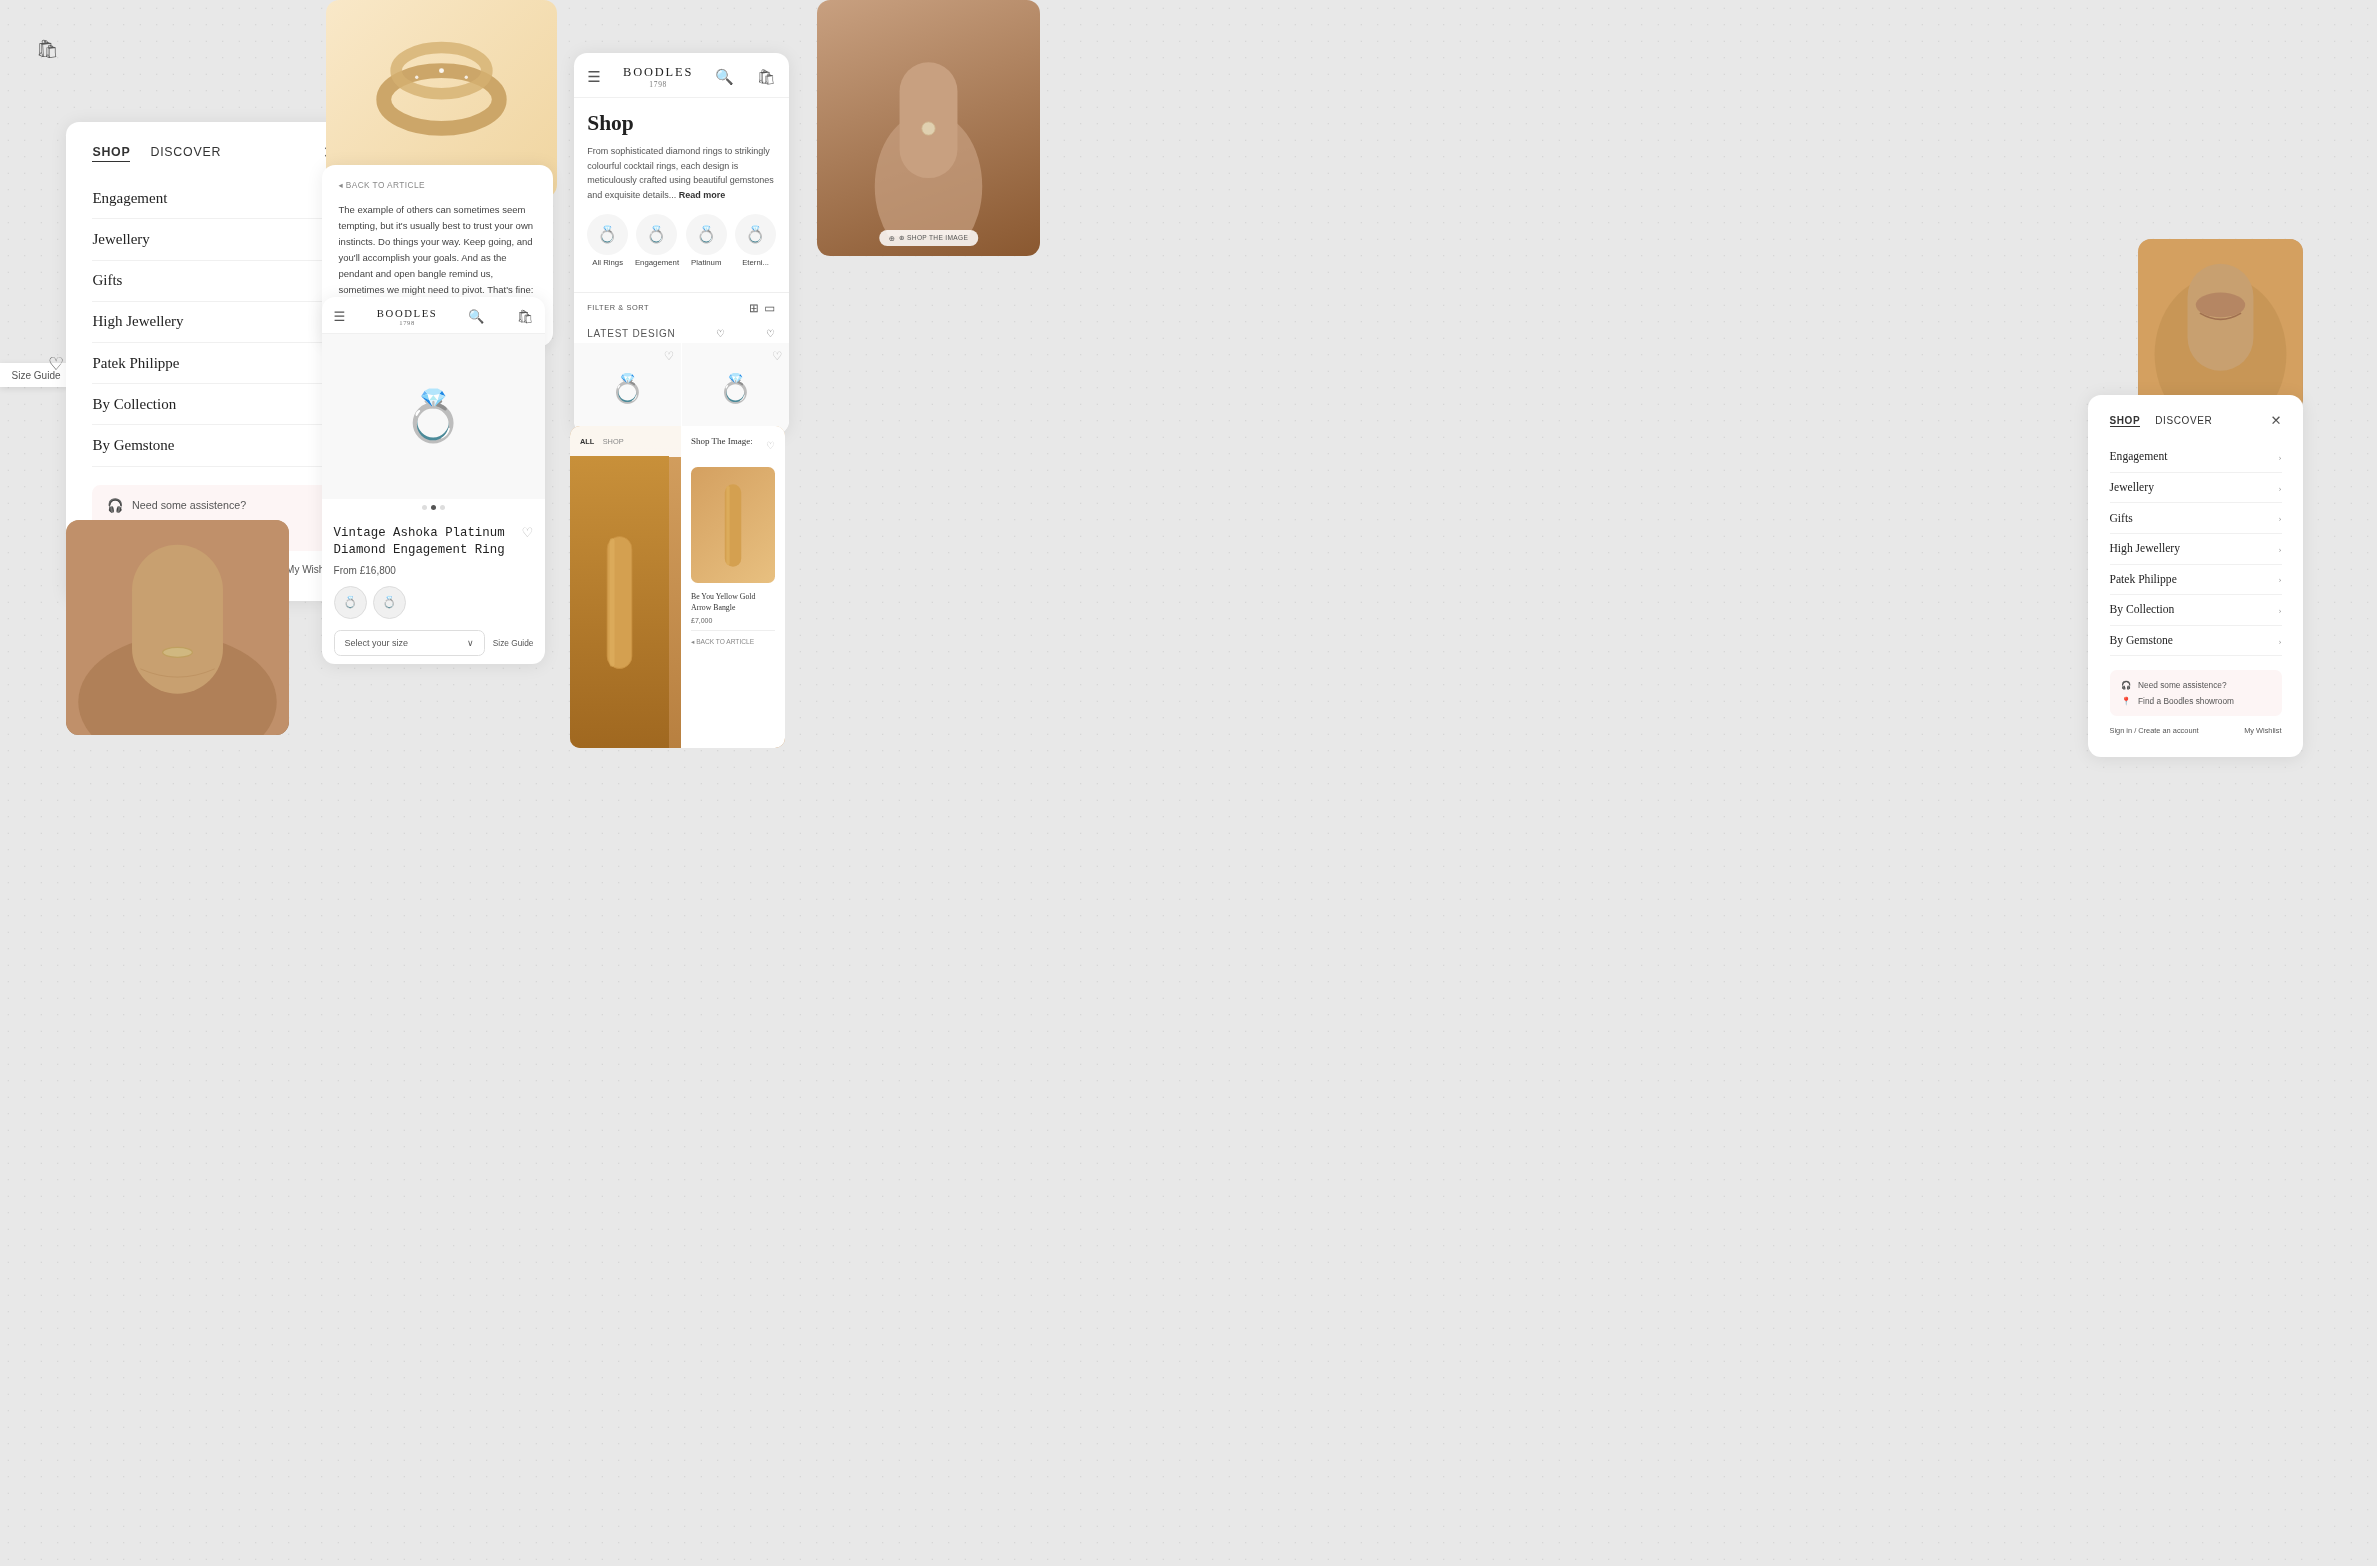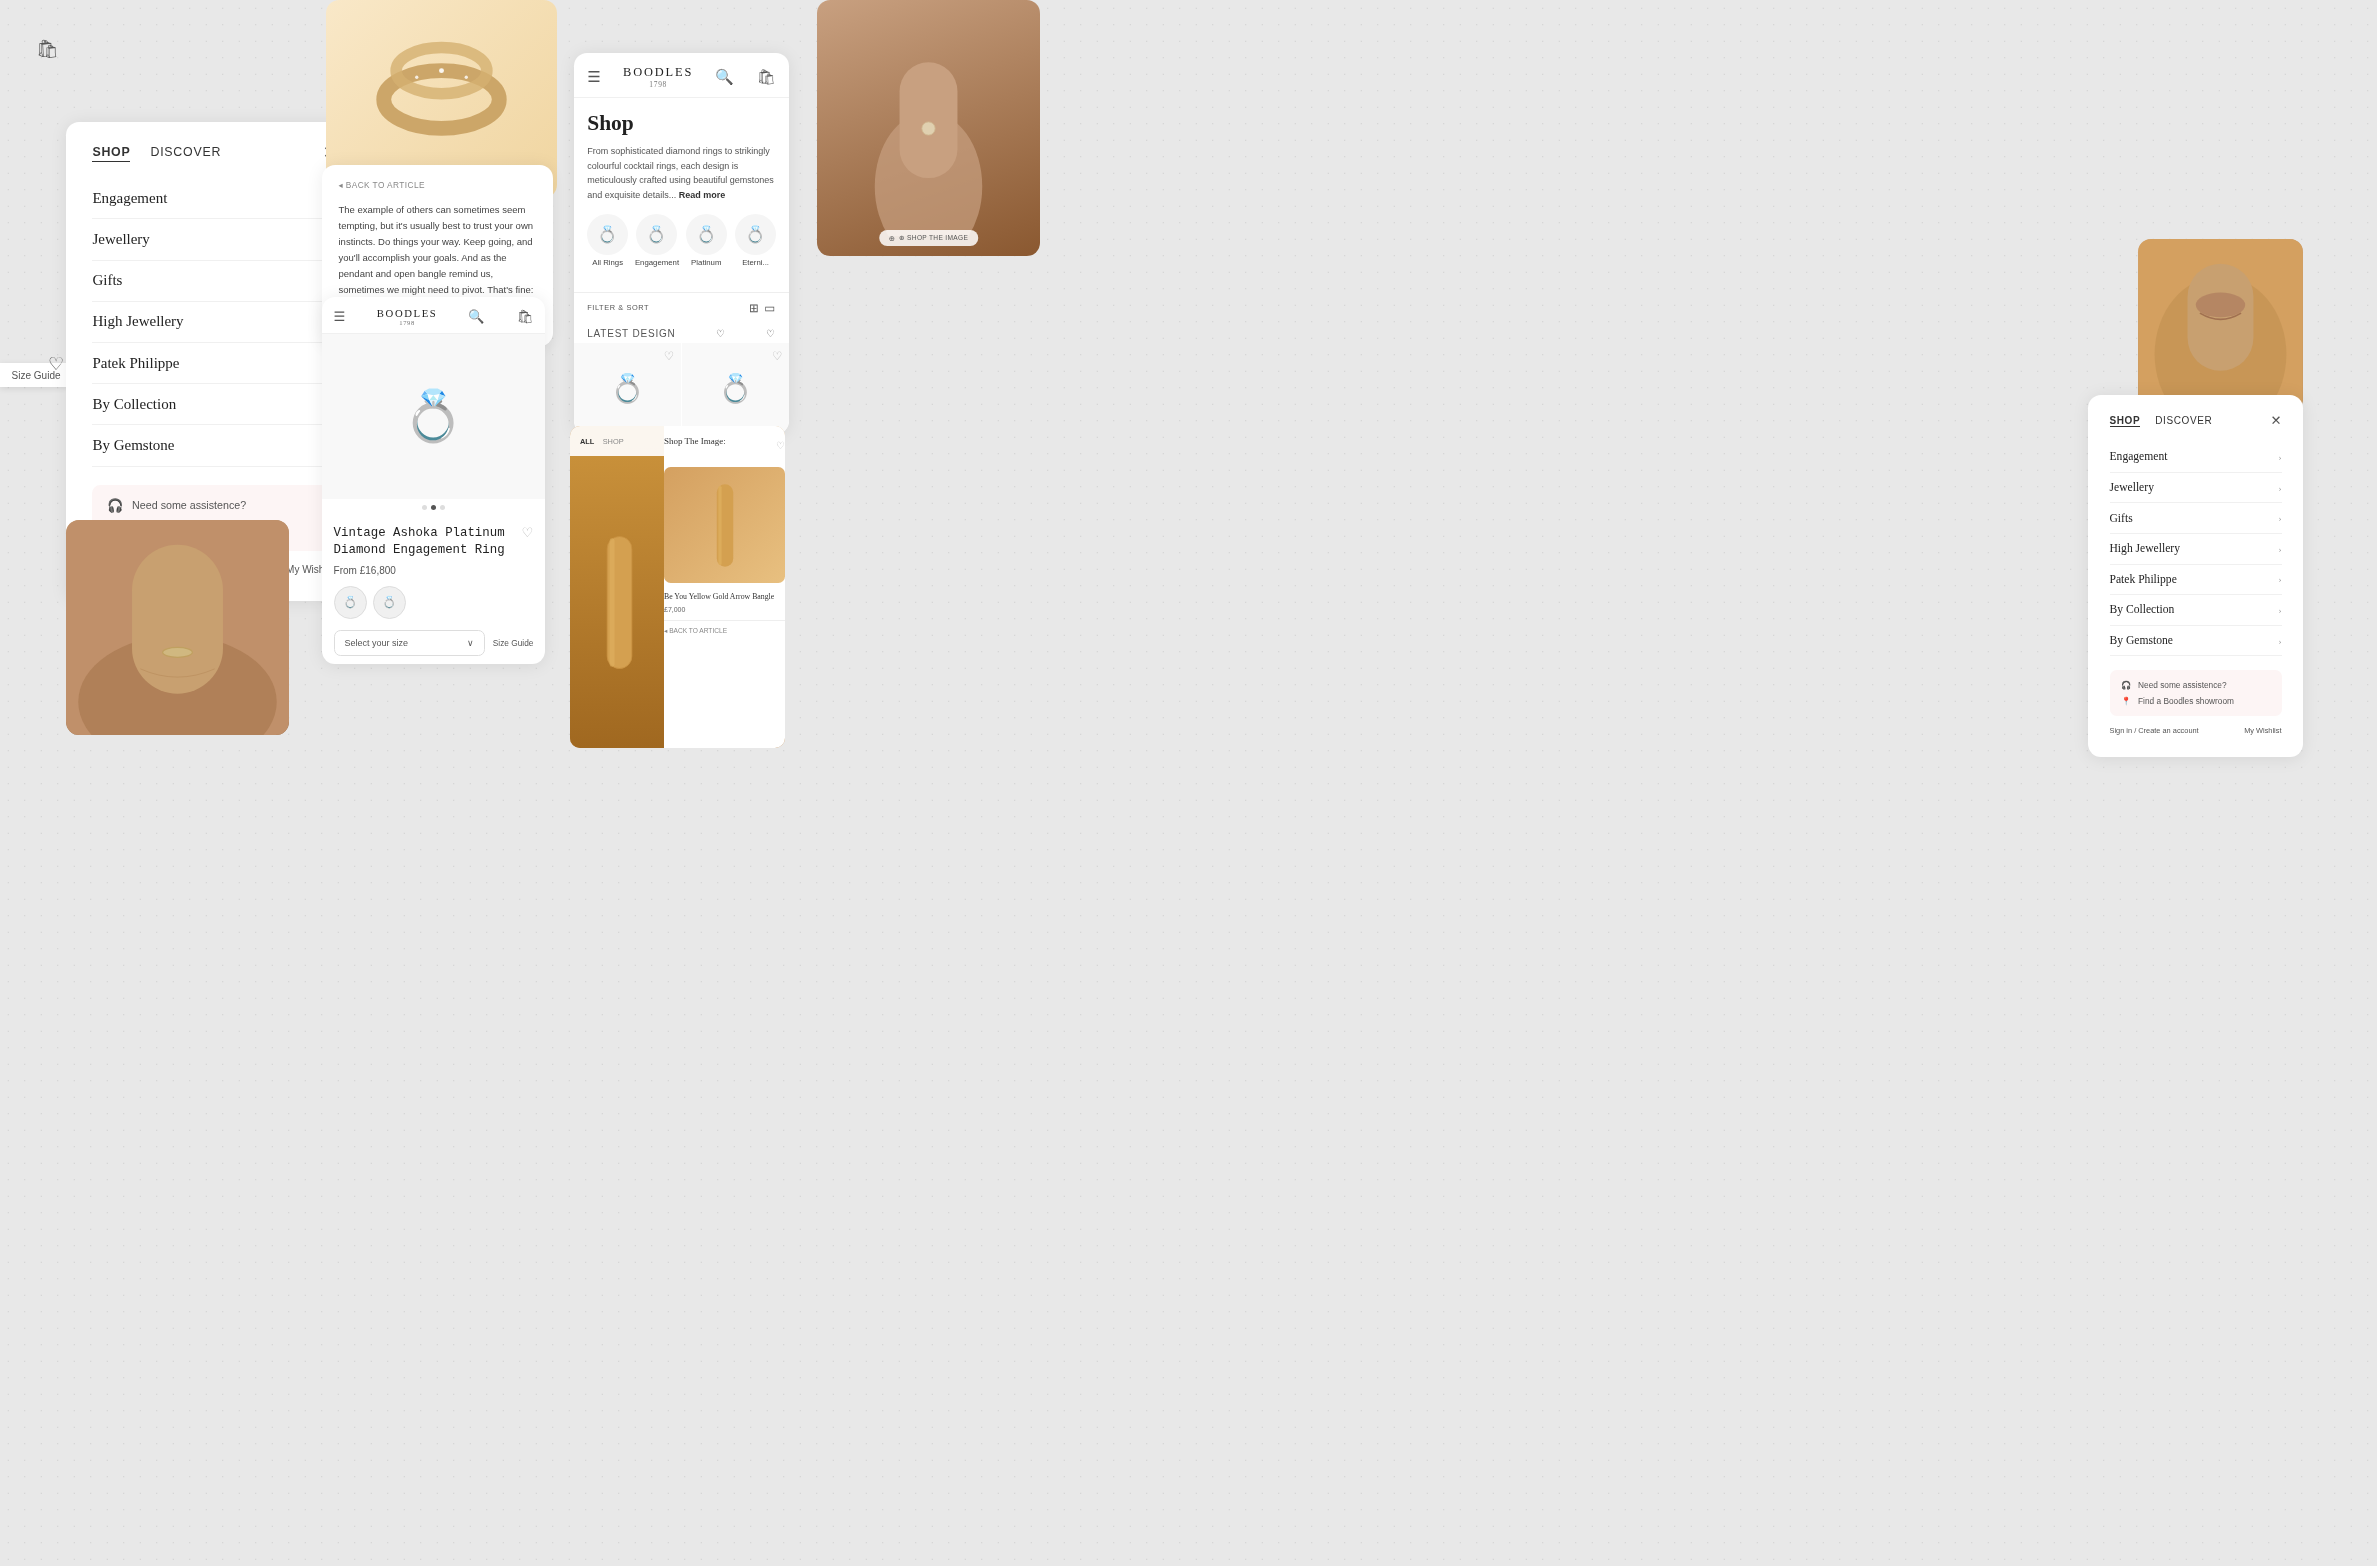--- a/index.html
+++ b/index.html
@@ -448,24 +448,24 @@
       gap: 8.3px;
       font-size: 7.4px;
       font-family: Arial, sans-serif;
       color: #888;
     }
     #shop-image-overlay .overlay-tab.active { color: #333; font-weight: 600; }
     #shop-image-overlay .shop-panel {
       position: absolute;
       right: 0;
       top: 0;
-      width: 121px;
+      width: 104px;
       height: 100%;
       background: #fff;
-      padding: 10px 0;
+      padding: 10px 10px;
     }
     #shop-image-overlay .shop-panel-title {
       font-size: 9px;
       font-family: Georgia, serif;
       color: #333;
       margin-bottom: 8.3px;
     }
     #shop-image-overlay .shop-heart {
       font-size: 10px;
       color: #bbb;

